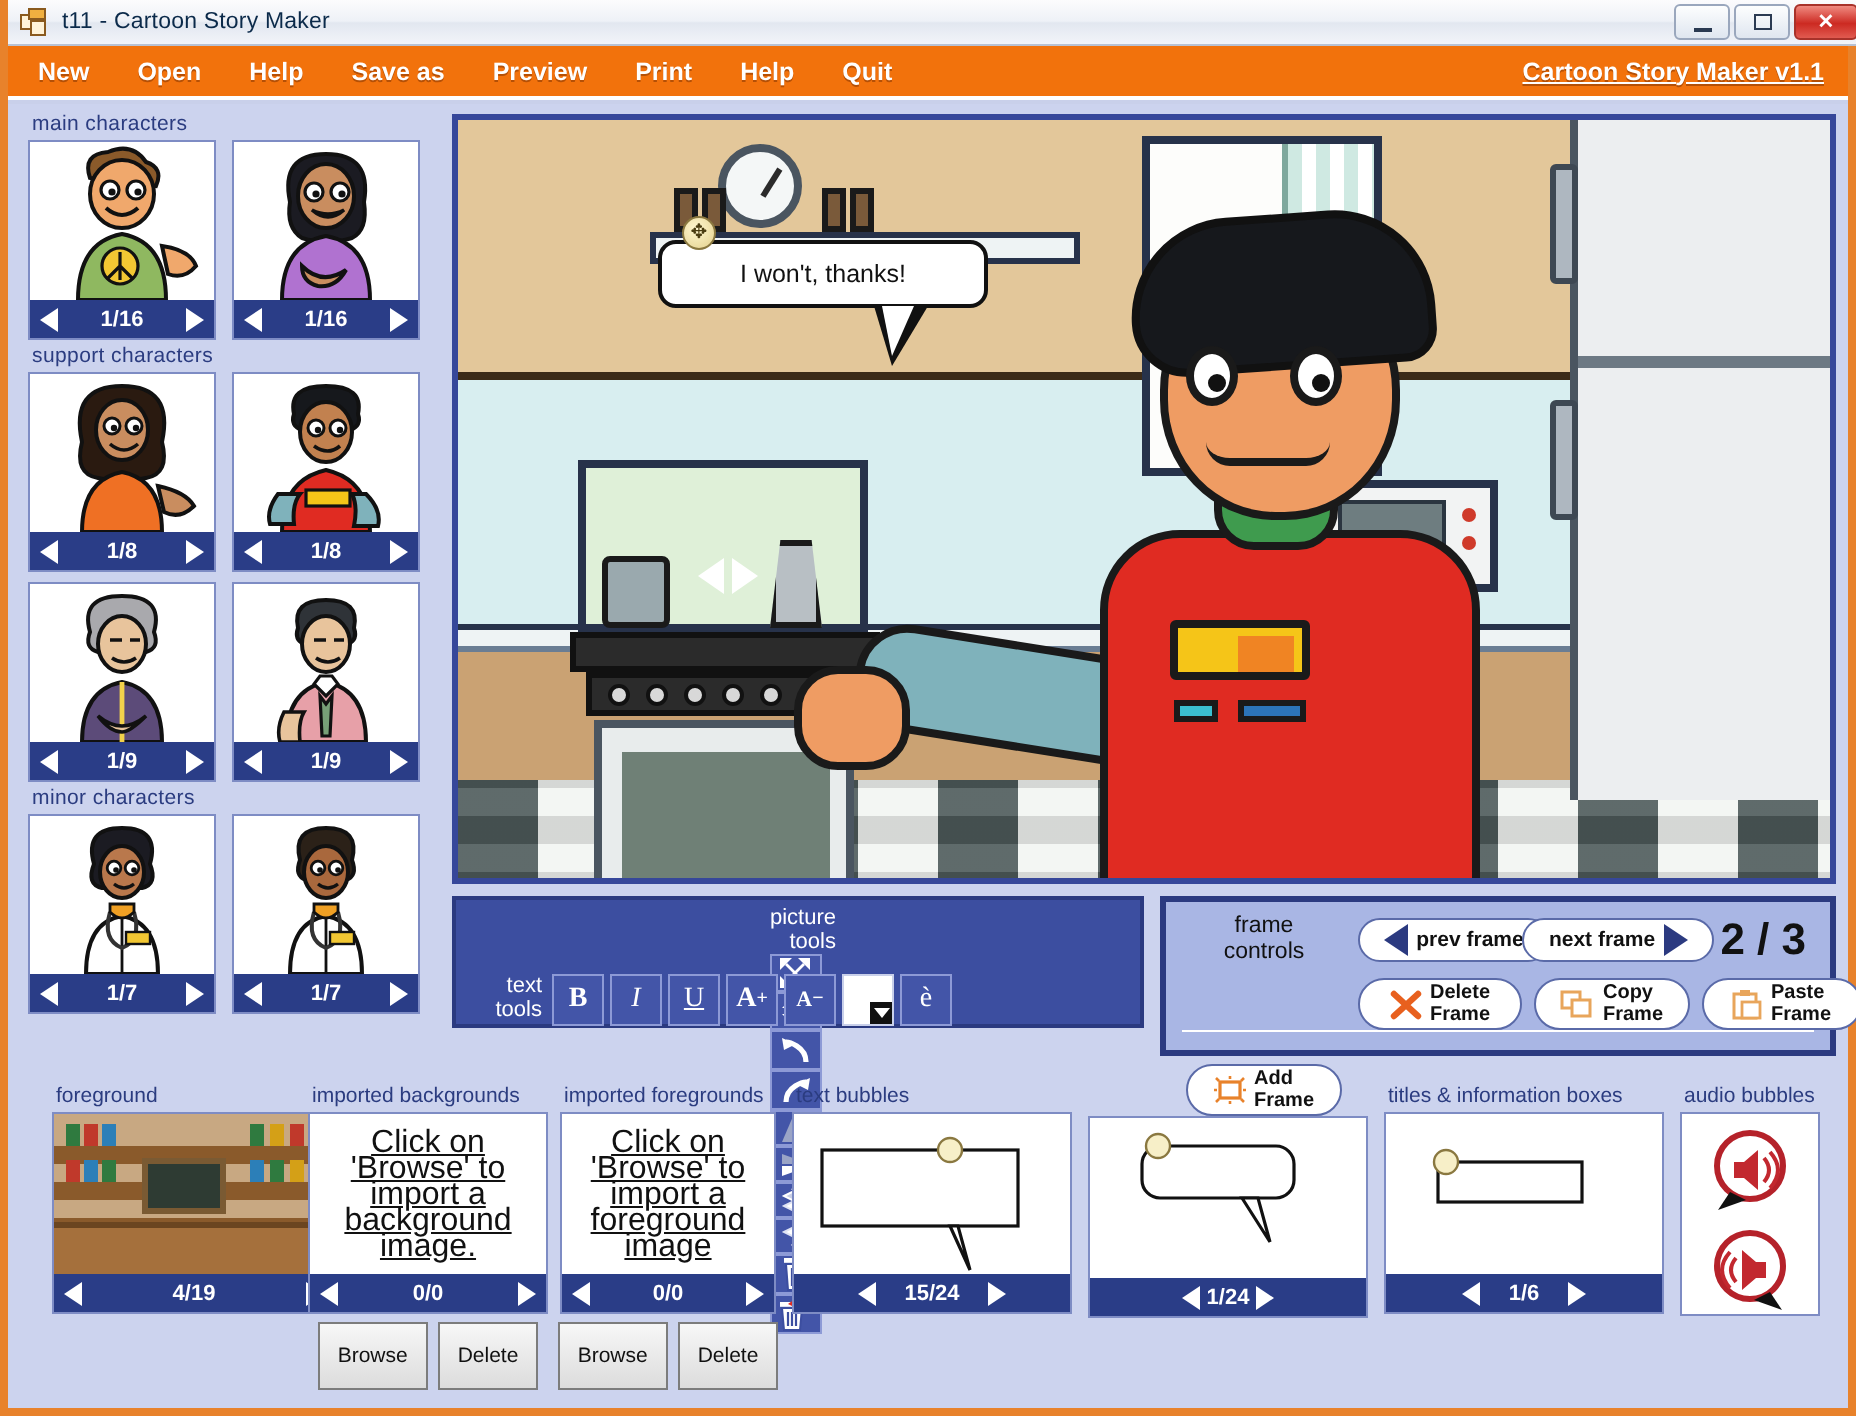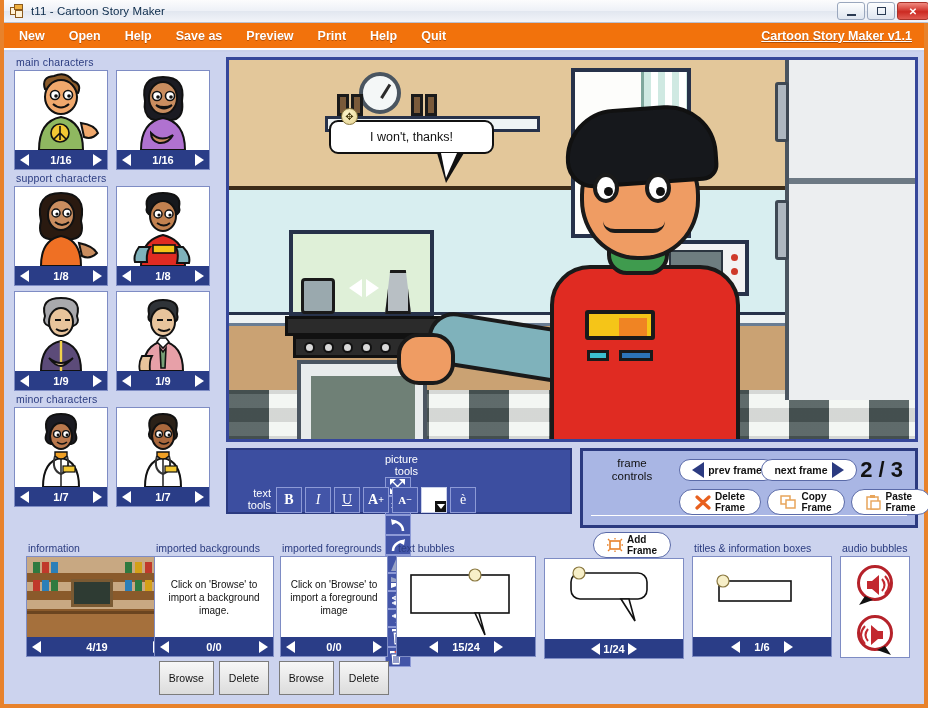--- a/index.html
+++ b/index.html
@@ -244,22 +244,22 @@
   .bottom { position:absolute; left:0; top:486px; width:920px; height:166px; }
   .bpanel { position:absolute; top:4px; }
   .bpanel .blabel {
     font-family:"Liberation Sans", sans-serif; font-size:10.5px; color:#2b3c80;
     margin-bottom:2px; margin-left:2px; white-space:nowrap;
   }
   .bcard { background:#fff; border:1px solid #7e8cc4; }
   .bcard .bpic { background:#fff; position:relative; overflow:hidden; }
   .msgbox {
     display:flex;flex-direction:column;align-items:center;justify-content:center;
-    font-family:"Liberation Sans", sans-serif; font-size:10px; color:#111; line-height:13px;
-    text-align:center; height:100%;
+    font-family:"Liberation Sans", sans-serif; font-size:16px; color:#111; line-height:13px;
+    text-align:center; height:100%;text-decoration:underline;
   }
   .smallbtnrow { display:flex; gap:5px; margin-top:4px; justify-content:center;}
   .smallbtn {
     font-family:"Liberation Sans", sans-serif; font-size:10.5px; color:#111;
     background:linear-gradient(to bottom,#f7f7f7,#dcdcdc);
     border:1px solid #7c7c7c; padding:10px 9px; cursor:pointer;
   }
 
   
   .store { position:absolute; inset:0; background:#c8a882; }
@@ -748,21 +748,21 @@
           <span style="display:block">Paste</span>
           <span style="display:block">Frame</span>
         </span>
       </div>
       <div class="fc-sep"></div>
     </div>
 
     <div class="bottom">
 
       <div class="bpanel" style="left:22px;width:142px;">
-        <div class="blabel">information</div>
+        <div class="blabel">foreground</div>
         <div class="bcard">
           <div class="bpic" style="height:80px;">
             <div class="store">
               <i class="shelfrow" style="top:16px"></i>
                 <i class="shelfrow" style="top:34px"></i>
                 <i class="shelfrow" style="top:52px"></i>
               <i class="prod" style="left:6px;top:5px;background:#2f7a3f"></i>
               <i class="prod" style="left:15px;top:5px;background:#c0392b"></i>
               <i class="prod" style="left:24px;top:5px;background:#2c7fb8"></i>
               <i class="prod" style="left:98px;top:5px;background:#2f7a3f"></i>

